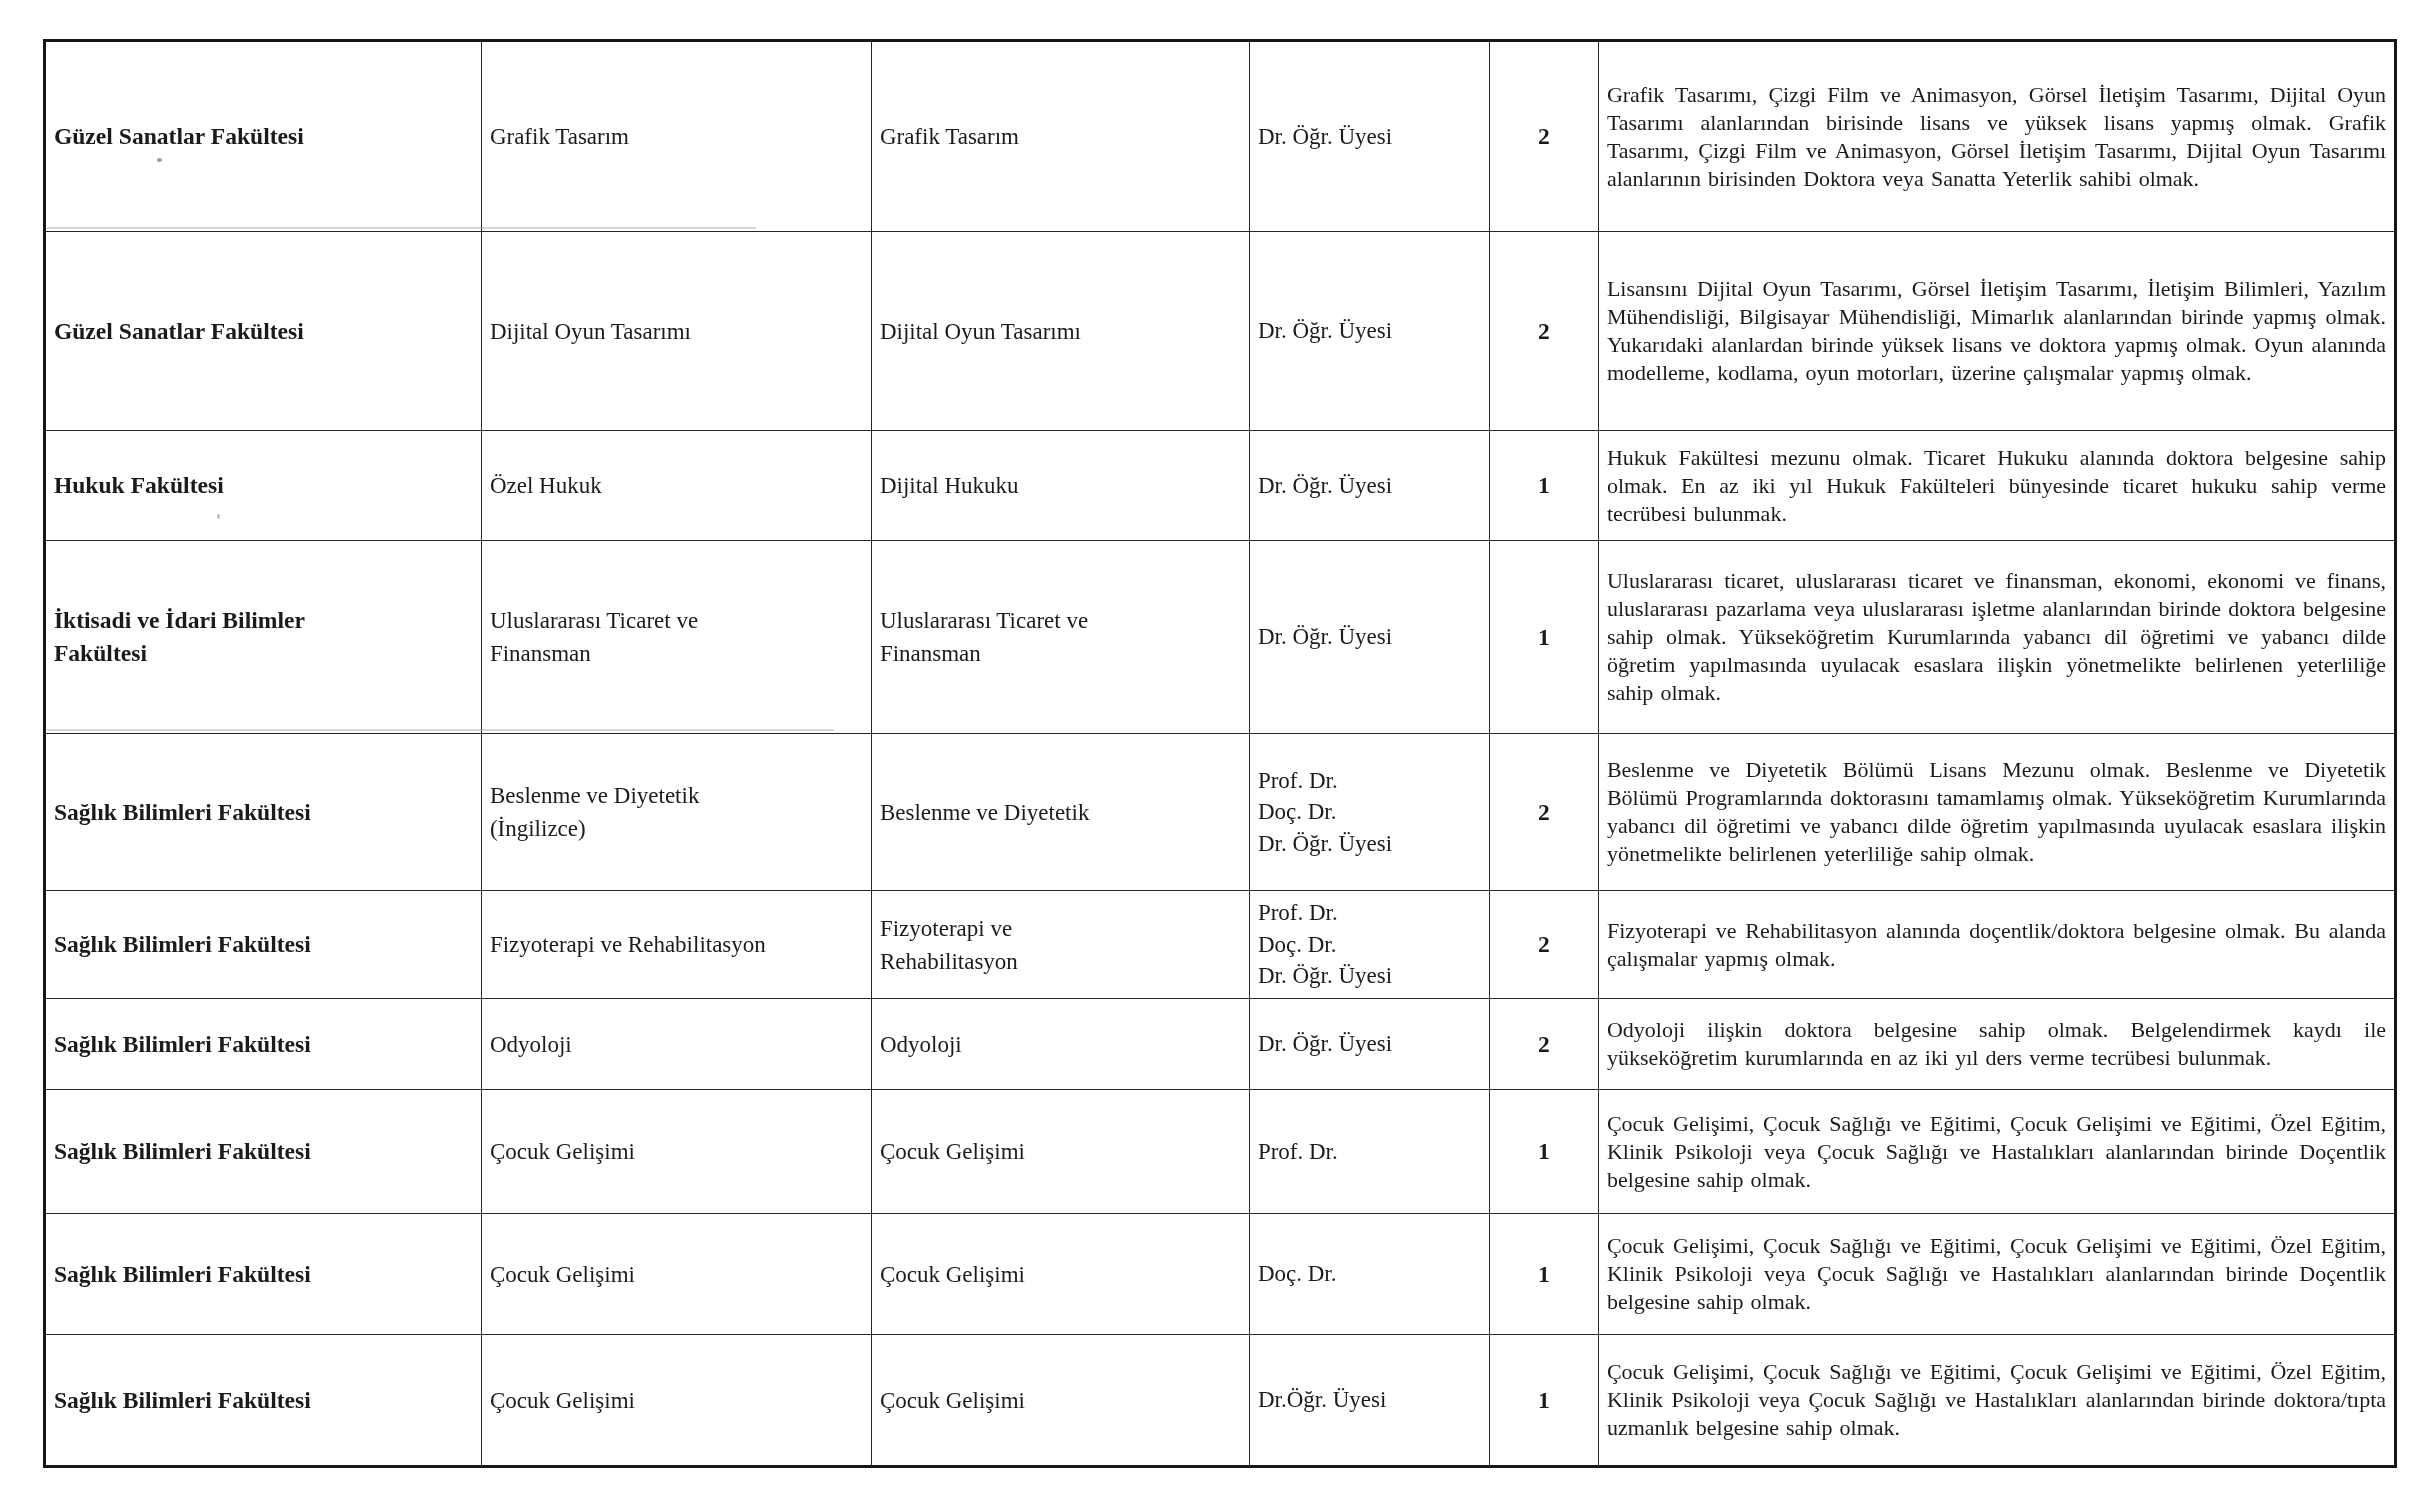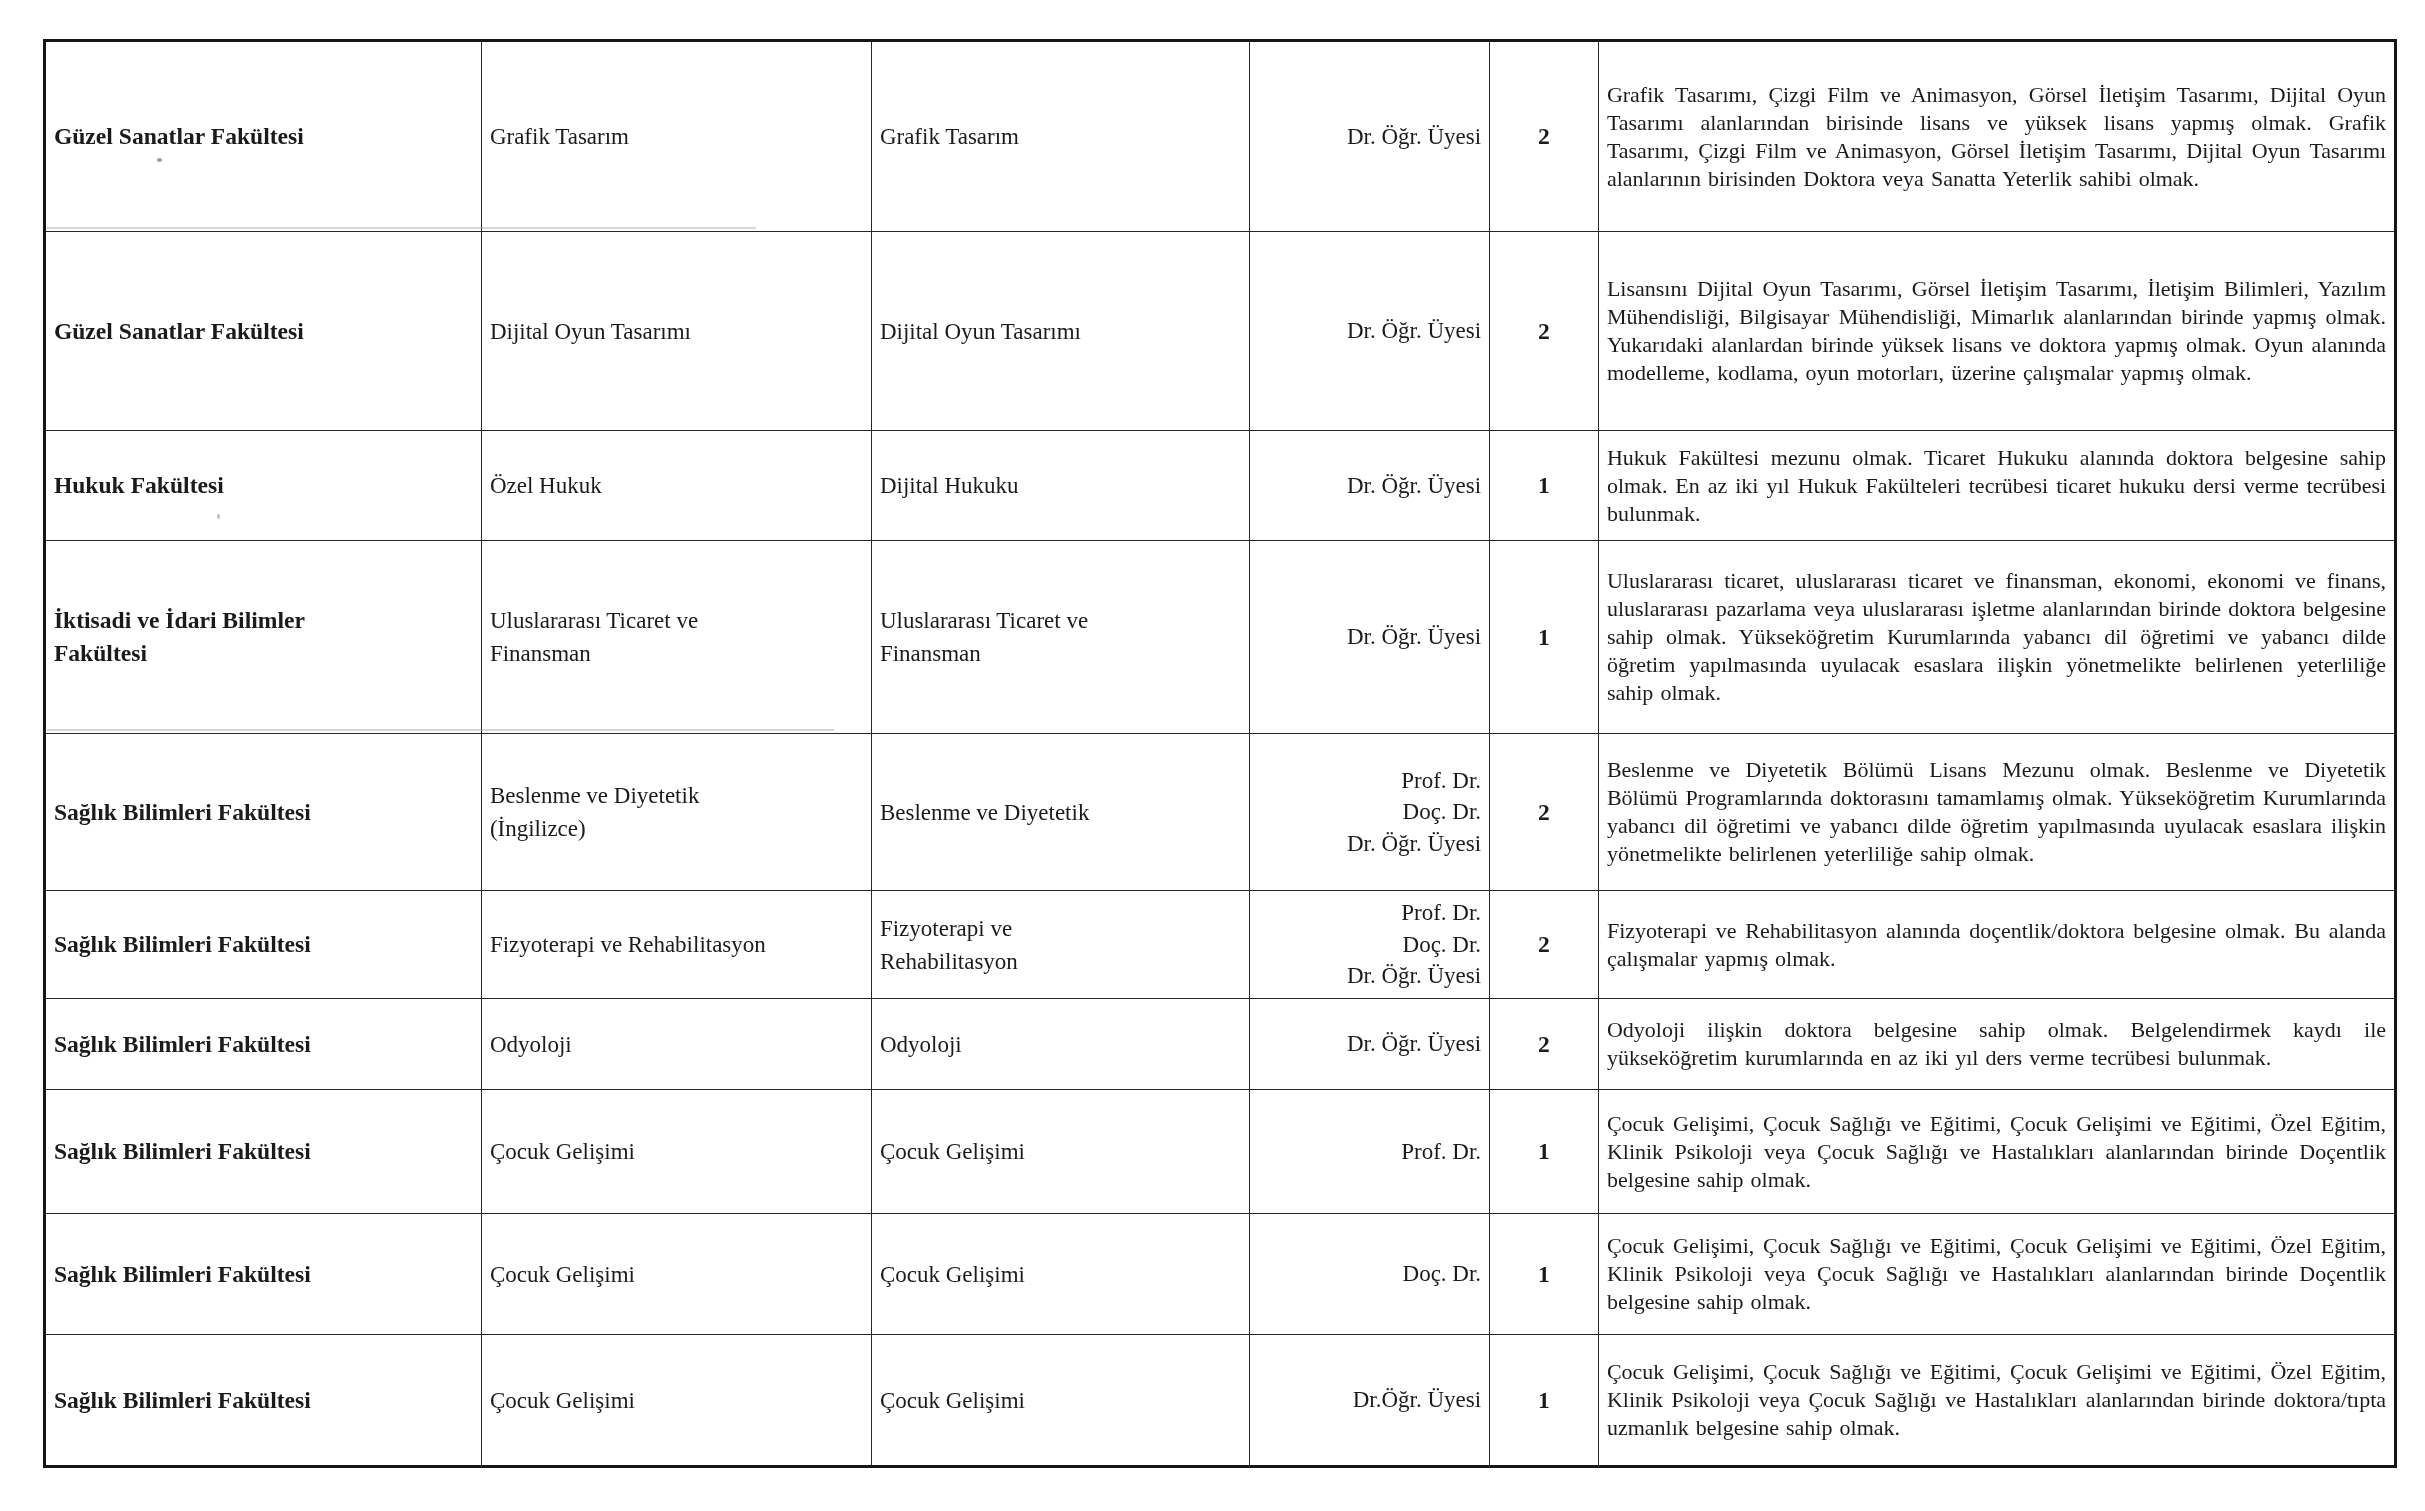--- a/index.html
+++ b/index.html
@@ -41,21 +41,21 @@
     line-height: 33px;
     white-space: pre-line;
   }
   td.c2, td.c3 {
     text-align: left;
     font-size: 23px;
     line-height: 33px;
     white-space: pre-line;
   }
   td.c4 {
-    text-align: right;
+    text-align: left;
     font-size: 23px;
     line-height: 31.5px;
     white-space: pre-line;
   }
   td.c5 {
     text-align: center;
     font-size: 23.6px;
     font-weight: bold;
   }
   td.c6 {
@@ -110,21 +110,21 @@
         <td class="c4">Dr. Öğr. Üyesi</td>
         <td class="c5">2</td>
         <td class="c6">Lisansını Dijital Oyun Tasarımı, Görsel İletişim Tasarımı, İletişim Bilimleri, Yazılım Mühendisliği, Bilgisayar Mühendisliği, Mimarlık alanlarından birinde yapmış olmak. Yukarıdaki alanlardan birinde yüksek lisans ve doktora yapmış olmak. Oyun alanında modelleme, kodlama, oyun motorları, üzerine çalışmalar yapmış olmak.</td>
       </tr>
       <tr style="height:110px">
         <td class="c1">Hukuk Fakültesi</td>
         <td class="c2">Özel Hukuk</td>
         <td class="c3">Dijital Hukuku</td>
         <td class="c4">Dr. Öğr. Üyesi</td>
         <td class="c5">1</td>
-        <td class="c6">Hukuk Fakültesi mezunu olmak. Ticaret Hukuku alanında doktora belgesine sahip olmak. En az iki yıl Hukuk Fakülteleri tecrübesi ticaret hukuku dersi verme tecrübesi bulunmak.</td>
+        <td class="c6">Hukuk Fakültesi mezunu olmak. Ticaret Hukuku alanında doktora belgesine sahip olmak. En az iki yıl Hukuk Fakülteleri bünyesinde ticaret hukuku sahip verme tecrübesi bulunmak.</td>
       </tr>
       <tr style="height:193px">
         <td class="c1">İktisadi ve İdari Bilimler
 Fakültesi</td>
         <td class="c2">Uluslararası Ticaret ve
 Finansman</td>
         <td class="c3">Uluslararası Ticaret ve
 Finansman</td>
         <td class="c4">Dr. Öğr. Üyesi</td>
         <td class="c5">1</td>

